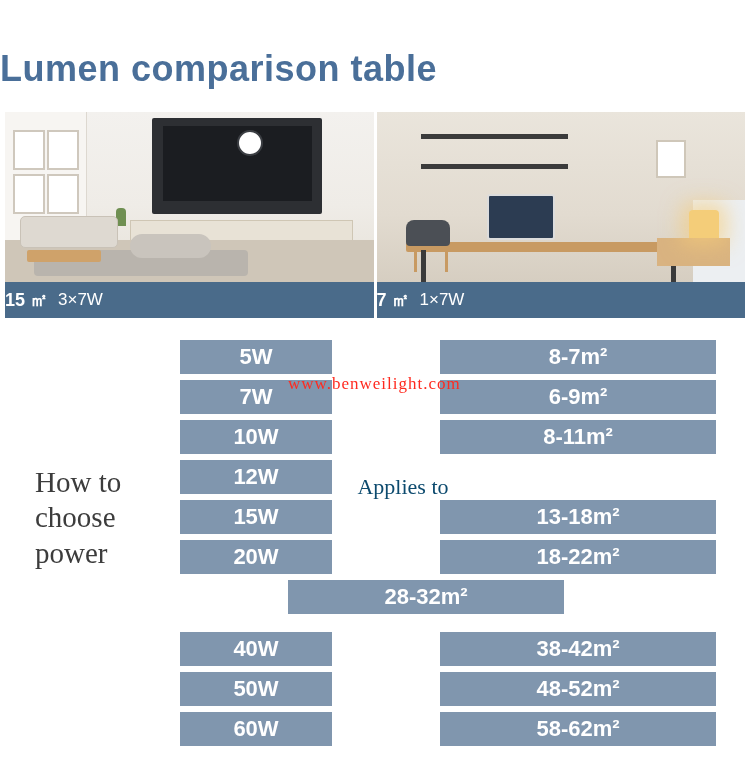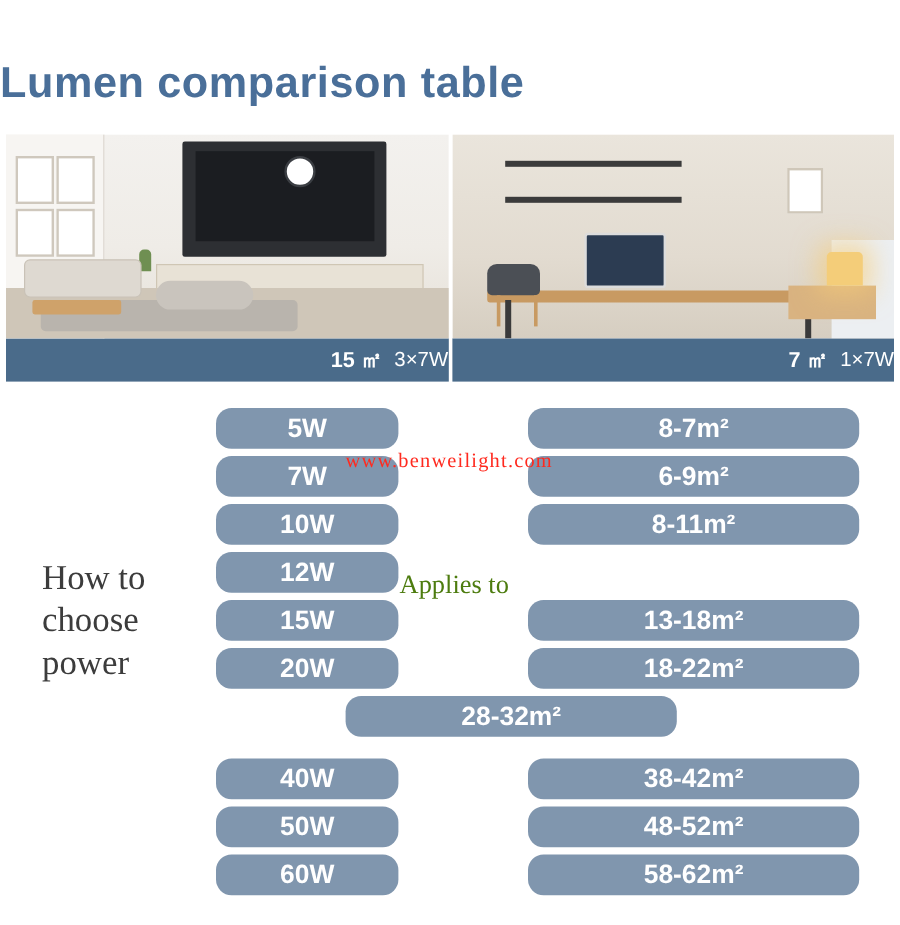--- a/index.html
+++ b/index.html
@@ -106,21 +106,21 @@
   .st .slamp{position:absolute;right:7%;bottom:44px;width:30px;height:28px;background:#f4cd79;border-radius:4px 4px 0 0;box-shadow:0 0 20px 8px rgba(246,205,120,.6);}
   .st .pic{position:absolute;right:16%;top:28px;width:26px;height:34px;background:#fff;border:2px solid #cfc7b9;}
   .st .bedcorner{position:absolute;right:0;bottom:0;width:14%;height:48%;background:#eceff2;}
 
   .photo-caption {
     background: #4a6b8a;
     color: #ffffff;
     height: 36px;
     display: flex;
     align-items: center;
-    justify-content: flex-end;
+    justify-content: flex-start;
     gap: 10px;
     font-size: 16px;
     font-family: "Liberation Sans", sans-serif;
   }
   .photo-caption .area {
     font-weight: bold;
     font-size: 18px;
   }
   .photo-caption .watt { font-size: 17px; }
 
@@ -157,41 +157,40 @@
   }
   .cell {
     background: #8096ae;
     color: #ffffff;
     display: flex;
     align-items: center;
     justify-content: center;
     font-weight: bold;
     font-size: 22px;
     font-family: "Liberation Sans", sans-serif;
-    border-radius: 13px;
   }
   .cell.watt {
     width: 152px;
     flex: 0 0 152px;
   }
   .cell.area {
     width: 276px;
     flex: 0 0 276px;
   }
   .spacer-mid {
     width: 108px;
     flex: 0 0 108px;
   }
   .applies-to {
     position: absolute;
-    left: 333px;
+    left: 347px;
     top: 133px;
     width: 112px;
-    text-align: left;
-    color: #4d7c0f;
+    text-align: center;
+    color: #0c4a6e;
     font-size: 22px;
     line-height: 1.25;
     font-family: "Liberation Serif", serif;
   }
   .gap-row { height: 12px; }
 
   
   .watermark {
     position: absolute;
     left: 288px;

